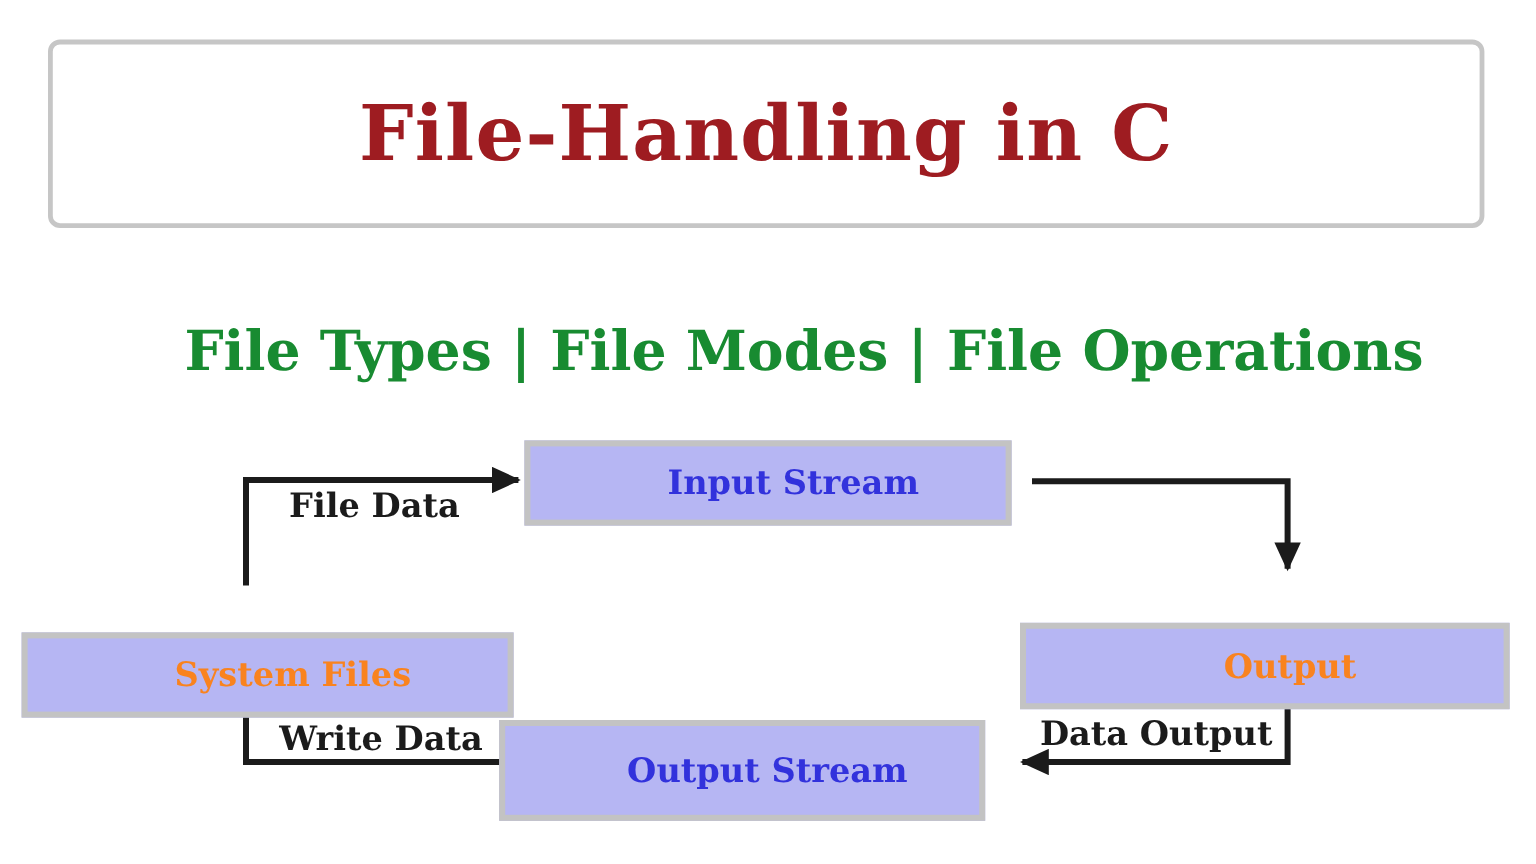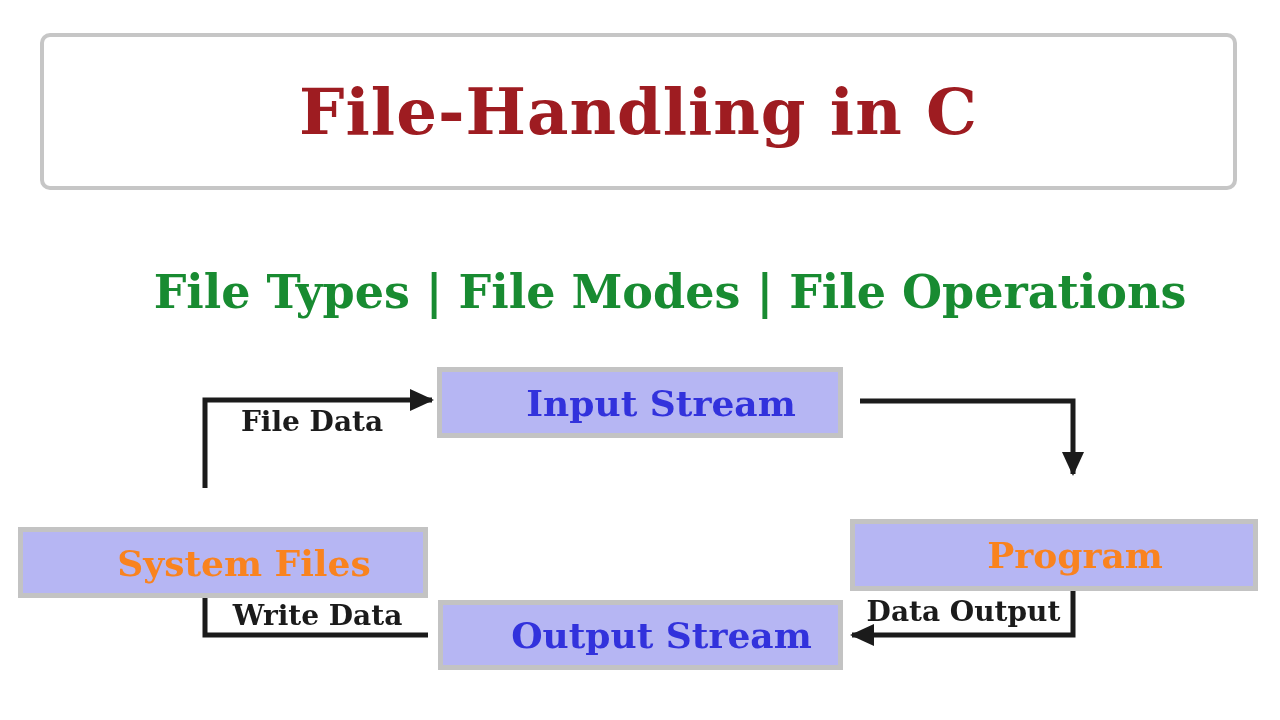--- a/index.html
+++ b/index.html
@@ -53,30 +53,30 @@
     stroke:var(--arrow_black);
     stroke-width:5px;
   }
   .arrow-layer .head{fill:var(--arrow_black);}
   .node{
     position:absolute;
     box-sizing:border-box;
     background:var(--node_bg);
     border:5px solid var(--node_border);
     display:flex;align-items:center;justify-content:center;
-    font-size:36px;font-weight:bold;
+    font-size:28px;font-weight:bold;
     white-space:nowrap;
     padding-left:42px;
   }
   .node.text-blue{color:var(--blue_text);}
   .node.text-orange{color:var(--orange_text);margin-top:41px;}
   .node-input-stream{left:437px;top:367px;width:406px;height:71px;}
   .node-system-files{left:18px;top:486px;width:410px;height:71px;}
   .node-program{left:850px;top:478px;width:408px;height:72px;}
-  .node-output-stream{left:438px;top:600px;width:405px;height:70px;}
+  .node-output-stream{left:416px;top:600px;width:405px;height:84px;}
   .edge-label{
     position:absolute;
     font-size:28px;font-weight:bold;
     color:var(--arrow_black);
     text-align:center;
     white-space:nowrap;
   }
   .label-read-data{left:212px;top:405px;width:200px;}
   .label-data-input{left:858px;top:411px;width:205px;}
   .label-data-output{left:856px;top:595px;width:215px;}
@@ -107,21 +107,21 @@
 
   <div class="node node-input-stream text-blue">
     <span>Input Stream</span>
   </div>
 
   <div class="node node-system-files text-orange">
     <span>System Files</span>
   </div>
 
   <div class="node node-program text-orange">
-    <span>Program</span>
+    <span>Output</span>
   </div>
 
   <div class="node node-output-stream text-blue">
     <span>Output Stream</span>
   </div>
 
   <div class="edge-label label-read-data">File Data</div>
 
 
   <div class="edge-label label-data-output">Data Output</div>

